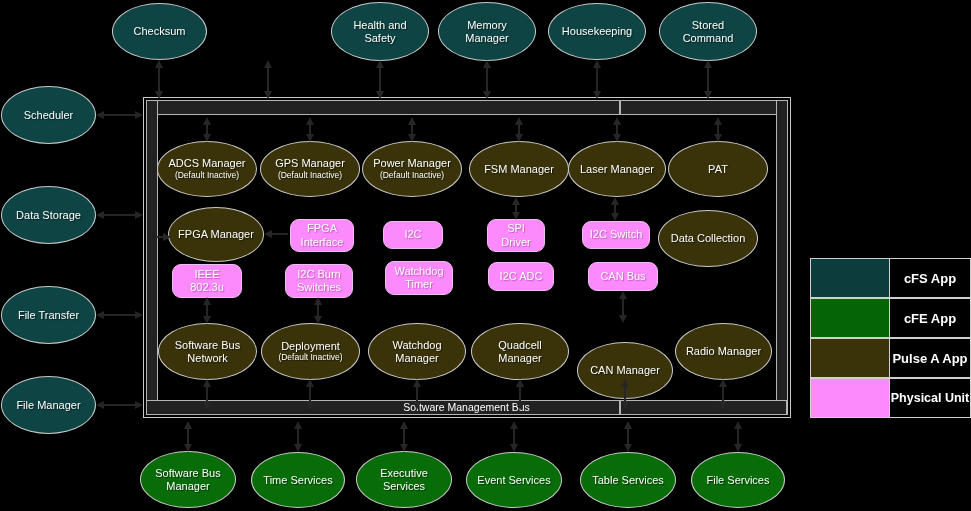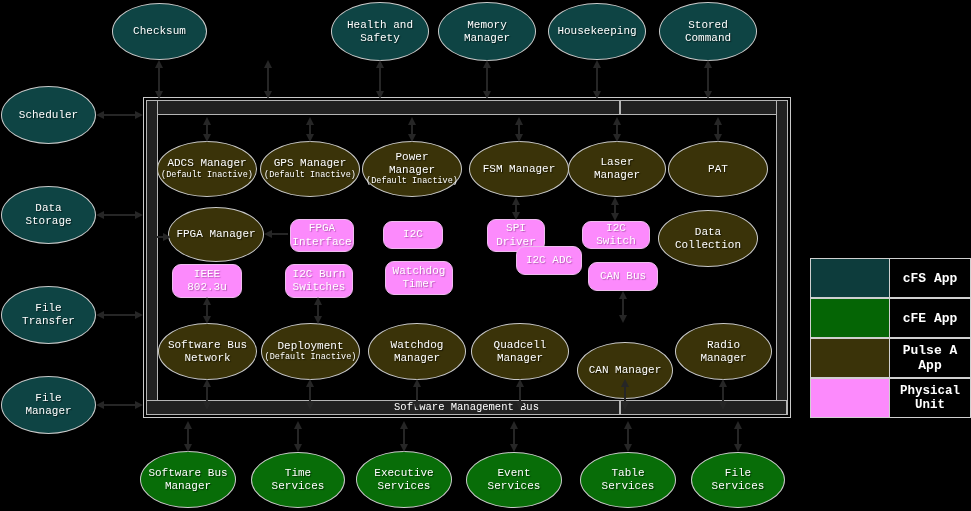--- a/index.html
+++ b/index.html
@@ -1,17 +1,17 @@
 <!DOCTYPE html>
 <html><head>
 <meta charset="utf-8">
 <style>
   html,body{margin:0;padding:0;background:#000;}
   .canvas{position:relative;width:971px;height:511px;background:#000;overflow:hidden;
-          font-family:Liberation Mono, monospace;}
+          font-family:Liberation Sans, sans-serif;}
   
   .node{position:absolute;border-radius:50%;display:flex;flex-direction:column;
         align-items:center;justify-content:center;text-align:center;color:#fff;
         box-sizing:border-box;line-height:1.15;}
   .node .lbl{display:block;font-size:11px;text-shadow:1px 1px 1px rgba(0,0,0,.55);padding:0 7px;}
   .node .sub{display:block;font-size:8.5px;margin-top:1px;text-shadow:1px 1px 1px rgba(0,0,0,.55);}
   .teal{background:#0e4444;border:1.5px solid #c9c9c9;}
   .green{background:#086d08;border:1.5px solid #c9c9c9;}
   .olive{background:#3a3309;border:1.5px solid #c9c9c9;}
   
@@ -145,21 +145,21 @@
     </div>
   <div class="pu" style="left:172px;top:264px;width:70px;height:34px;">
       <span>IEEE 802.3u</span>
     </div>
   <div class="pu" style="left:285px;top:264px;width:68px;height:34px;">
       <span>I2C Burn Switches</span>
     </div>
   <div class="pu" style="left:385px;top:261px;width:68px;height:34px;">
       <span>Watchdog Timer</span>
     </div>
-  <div class="pu" style="left:488px;top:246px;width:66px;height:29px;margin-left:28px;">
+  <div class="pu" style="left:488px;top:262px;width:66px;height:29px;">
       <span>I2C ADC</span>
     </div>
   <div class="pu" style="left:588px;top:262px;width:70px;height:29px;">
       <span>CAN Bus</span>
     </div>
 
   <div class="node olive" style="left:158px;top:323px;width:99px;height:57px;">
       <span class="lbl">Software Bus Network</span>
     </div>
   <div class="node olive" style="left:261px;top:323px;width:99px;height:57px;">

